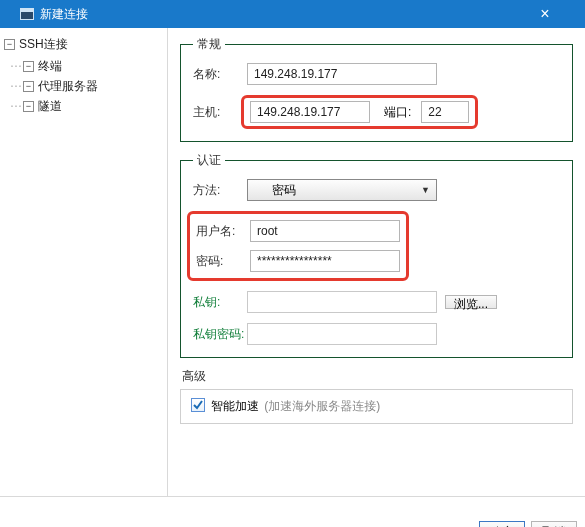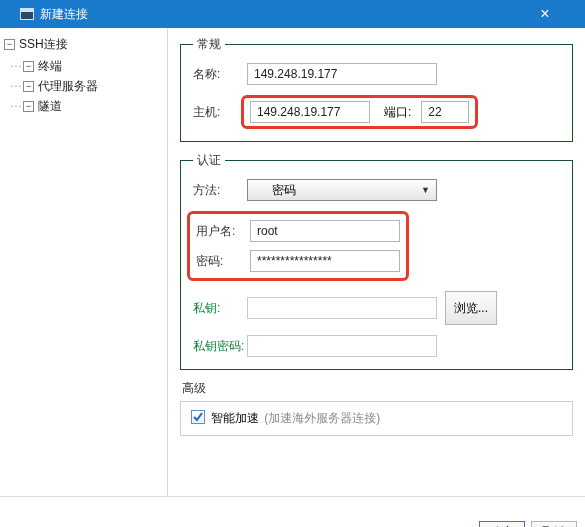--- a/index.html
+++ b/index.html
@@ -26,21 +26,21 @@
   .lbl.disabled { color: #15803d; }
   input.text { height: 22px; border: 1px solid #b5b5b5; padding: 0 6px; background: #fff; color: #222; }
   .w190 { width: 190px; }
   .w120 { width: 120px; }
   .w50  { width: 48px; }
   .host-group { display: flex; align-items: center; gap: 6px; border: 3px solid #e53a2e; border-radius: 6px; padding: 3px 6px; margin-left: -6px; }
   .auth-group { border: 3px solid #e53a2e; border-radius: 6px; padding: 6px 6px; margin-left: -6px; display: flex; flex-direction: column; gap: 8px; }
   textarea { width: 190px; height: 44px; border: 1px solid #b5b5b5; resize: none; background: #fff; }
   .select { width: 190px; height: 22px; border: 1px solid #888; background: linear-gradient(#fdfdfd,#e6e6e6); display: flex; align-items: center; padding: 0 24px; position: relative; }
   .select .arrow { position: absolute; right: 6px; top: 50%; transform: translateY(-50%); font-size: 9px; color: #333; }
-  .btn-small { height: 34px; border: 1px solid #b5b5b5; background: linear-gradient(#fbfbfb,#e8e8e8); padding: 0 8px; }
+  .btn-small { height: 14px; border: 1px solid #b5b5b5; background: linear-gradient(#fbfbfb,#e8e8e8); padding: 0 8px; }
   .priv-row .text { background: #fff; border: 1px solid #c9c9c9; }
   .adv-box { border: 1px solid #cfcfcf; padding: 8px 10px; display: flex; align-items: flex-start; }
   .checkbox { width: 14px; height: 14px; border: 1px solid #5a8fd6; background: linear-gradient(#fff,#e9f2fb); display: flex; align-items: center; justify-content: center; margin-right: 6px; }
   .checkbox svg { width: 10px; height: 10px; }
   .adv-text .gray { color: #888; margin-left: 2px; }
   .footer { height: 30px; display: flex; align-items: center; justify-content: flex-end; padding: 0 8px; gap: 6px; }
   .footer .btn { height: 22px; border: 1px solid #b5b5b5; background: linear-gradient(#fbfbfb,#e8e8e8); padding: 0 10px; margin-top: 40px; }
   .footer .btn.primary { border: 1px solid #3b78c4; }
   .port-lbl { margin: 0 4px 0 8px; }
 </style>

